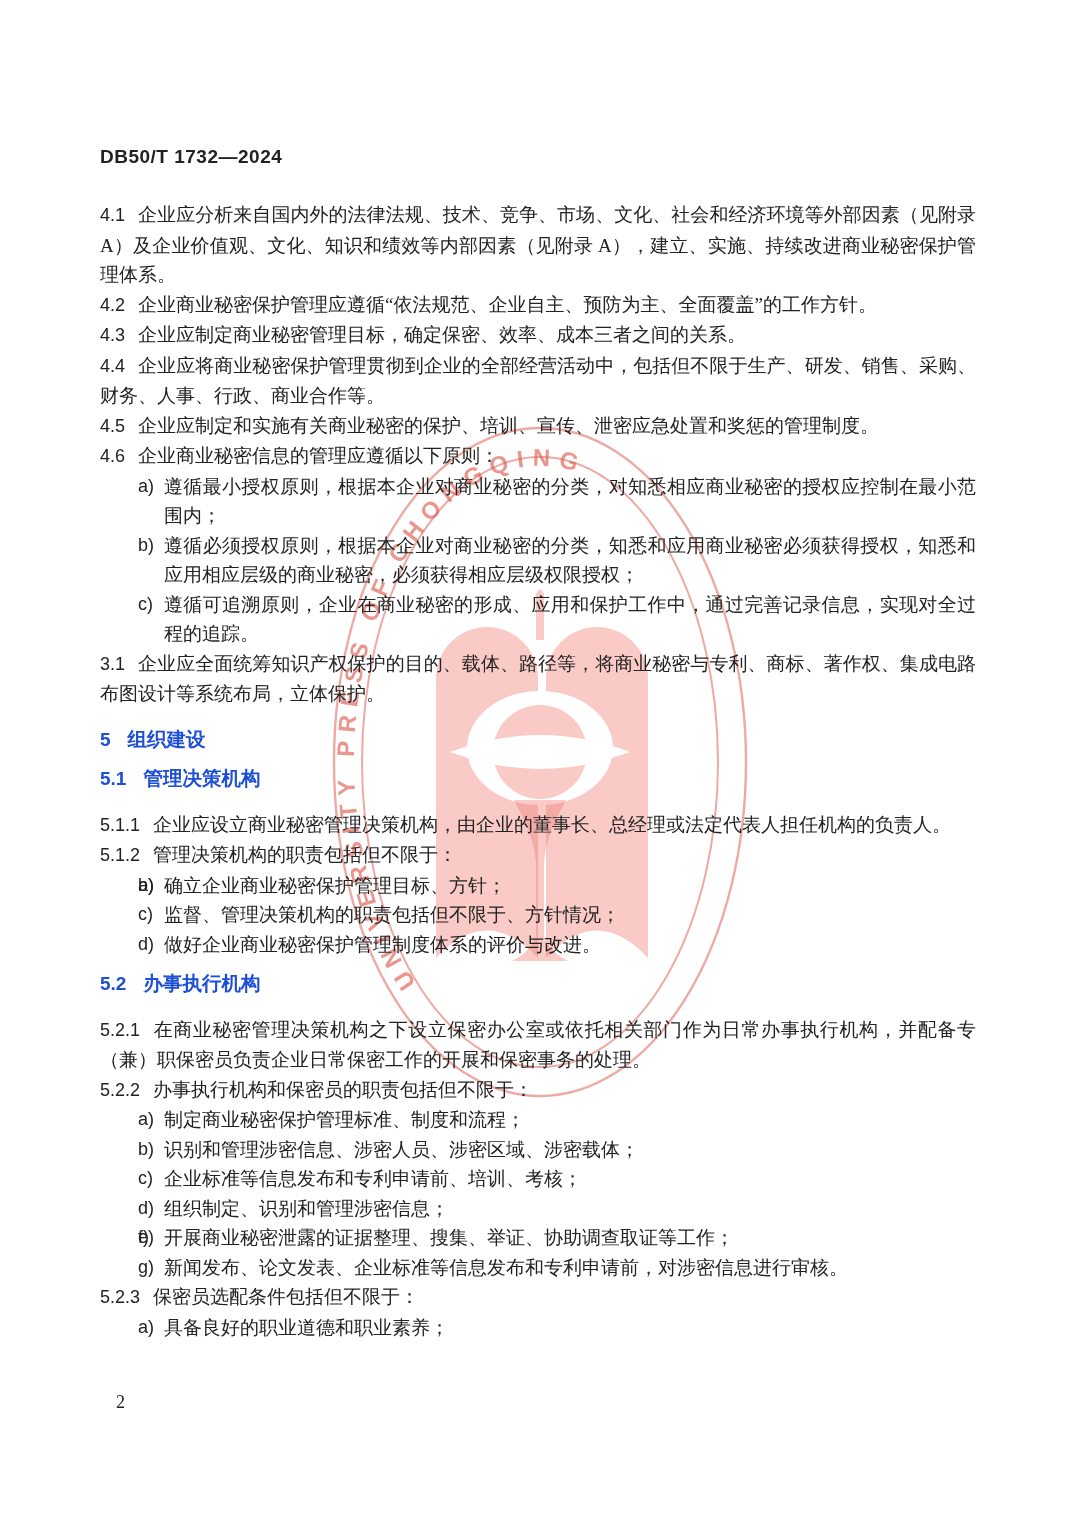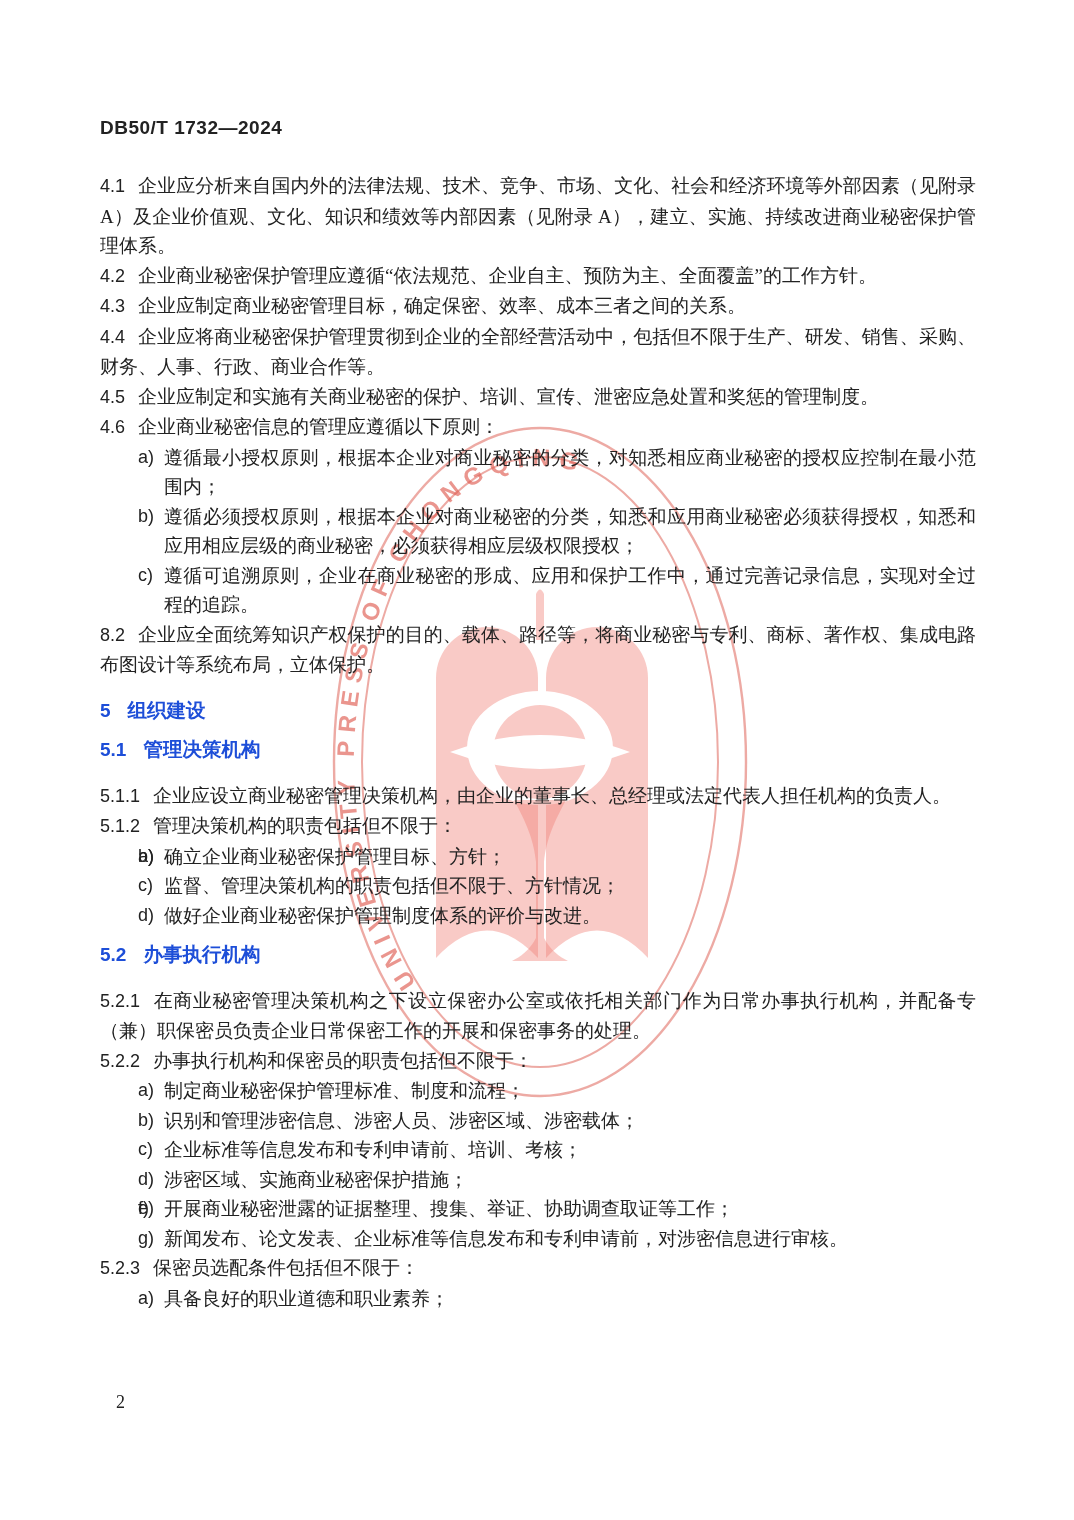--- a/index.html
+++ b/index.html
@@ -5,21 +5,21 @@
   html,body{margin:0;padding:0;background:#ffffff;}
   .page{
     position:relative;
     width:1074px;height:1520px;
     background:#ffffff;
     overflow:hidden;
     font-family:"Liberation Serif","DejaVu Serif",serif;
     color:var(--ink,#222222);
   }
   .watermark{position:absolute;left:0;top:0;z-index:0;pointer-events:none;}
-  .content{position:absolute;left:100px;right:98px;top:116px;z-index:1;}
+  .content{position:absolute;left:100px;right:98px;top:145px;z-index:1;}
   .doc-header{
     font-family:"Liberation Sans","DejaVu Sans",sans-serif;
     font-weight:bold;font-size:19px;line-height:24px;letter-spacing:0.5px;
   }
   #doc{margin-top:31px;}
   p.clause{margin:0;font-size:19px;line-height:29.5px;text-align:justify;text-justify:inter-ideograph;}
   .num{
     font-family:"Liberation Sans","DejaVu Sans",sans-serif;
     font-size:18px;margin-right:13px;white-space:nowrap;
   }
@@ -74,36 +74,36 @@
     <div id="doc">
         <p class="clause"><span class="num">4.1</span><span>企业应分析来自国内外的法律法规、技术、竞争、市场、文化、社会和经济环境等外部因素（见附录 A）及企业价值观、文化、知识和绩效等内部因素（见附录 A），建立、实施、持续改进商业秘密保护管理体系。</span></p>
         <p class="clause"><span class="num">4.2</span><span>企业商业秘密保护管理应遵循“依法规范、企业自主、预防为主、全面覆盖”的工作方针。</span></p>
         <p class="clause"><span class="num">4.3</span><span>企业应制定商业秘密管理目标，确定保密、效率、成本三者之间的关系。</span></p>
         <p class="clause"><span class="num">4.4</span><span>企业应将商业秘密保护管理贯彻到企业的全部经营活动中，包括但不限于生产、研发、销售、采购、财务、人事、行政、商业合作等。</span></p>
         <p class="clause"><span class="num">4.5</span><span>企业应制定和实施有关商业秘密的保护、培训、宣传、泄密应急处置和奖惩的管理制度。</span></p>
         <p class="clause"><span class="num">4.6</span><span>企业商业秘密信息的管理应遵循以下原则：</span></p>
         <div class="li"><span class="label">a)</span><span class="li-body"><span>遵循最小授权原则，根据本企业对商业秘密的分类，对知悉相应商业秘密的授权应控制在最小范围内；</span></span></div>
         <div class="li"><span class="label">b)</span><span class="li-body"><span>遵循必须授权原则，根据本企业对商业秘密的分类，知悉和应用商业秘密必须获得授权，知悉和应用相应层级的商业秘密，必须获得相应层级权限授权；</span></span></div>
         <div class="li"><span class="label">c)</span><span class="li-body"><span>遵循可追溯原则，企业在商业秘密的形成、应用和保护工作中，通过完善记录信息，实现对全过程的追踪。</span></span></div>
-        <p class="clause"><span class="num">8.2</span><span>企业应全面统筹知识产权保护的目的、载体、路径等，将商业秘密与专利、商标、著作权、集成电路布图设计等系统布局，立体保护。</span></p>
+        <p class="clause"><span class="num">3.1</span><span>企业应全面统筹知识产权保护的目的、载体、路径等，将商业秘密与专利、商标、著作权、集成电路布图设计等系统布局，立体保护。</span></p>
         <div class="h1"><span class="num">5</span><span class="htext">组织建设</span></div>
         <div class="h2"><span class="num">5.1</span><span class="htext">管理决策机构</span></div>
         <p class="clause"><span class="num">5.1.1</span><span>企业应设立商业秘密管理决策机构，由企业的董事长、总经理或法定代表人担任机构的负责人。</span></p>
         <p class="clause"><span class="num">5.1.2</span><span>管理决策机构的职责包括但不限于：</span></p>
         <div class="li"><span class="label">a)</span></div>
         <div class="li"><span class="label">b)</span><span class="li-body"><span>确立企业商业秘密保护管理目标、方针；</span></span></div>
         <div class="li"><span class="label">c)</span><span class="li-body"><span>监督、管理决策机构的职责包括但不限于、方针情况；</span></span></div>
         <div class="li"><span class="label">d)</span><span class="li-body"><span>做好企业商业秘密保护管理制度体系的评价与改进。</span></span></div>
         <div class="h2"><span class="num">5.2</span><span class="htext">办事执行机构</span></div>
         <p class="clause"><span class="num">5.2.1</span><span>在商业秘密管理决策机构之下设立保密办公室或依托相关部门作为日常办事执行机构，并配备专（兼）职保密员负责企业日常保密工作的开展和保密事务的处理。</span></p>
         <p class="clause"><span class="num">5.2.2</span><span>办事执行机构和保密员的职责包括但不限于：</span></p>
         <div class="li"><span class="label">a)</span><span class="li-body"><span>制定商业秘密保护管理标准、制度和流程；</span></span></div>
         <div class="li"><span class="label">b)</span><span class="li-body"><span>识别和管理涉密信息、涉密人员、涉密区域、涉密载体；</span></span></div>
         <div class="li"><span class="label">c)</span><span class="li-body"><span>企业标准等信息发布和专利申请前、培训、考核；</span></span></div>
-        <div class="li"><span class="label">d)</span><span class="li-body"><span>涉密区域、实施商业秘密保护措施；</span></span></div>
+        <div class="li"><span class="label">d)</span><span class="li-body"><span>组织制定、识别和管理涉密信息；</span></span></div>
         <div class="li"><span class="label">e)</span></div>
         <div class="li"><span class="label">f)</span><span class="li-body"><span>开展商业秘密泄露的证据整理、搜集、举证、协助调查取证等工作；</span></span></div>
         <div class="li"><span class="label">g)</span><span class="li-body"><span>新闻发布、论文发表、企业标准等信息发布和专利申请前，对涉密信息进行审核。</span></span></div>
         <p class="clause"><span class="num">5.2.3</span><span>保密员选配条件包括但不限于：</span></p>
         <div class="li"><span class="label">a)</span><span class="li-body"><span>具备良好的职业道德和职业素养；</span></span></div>
       </div>
   </div>
 
   <div class="page-number">2</div>
 </div>

